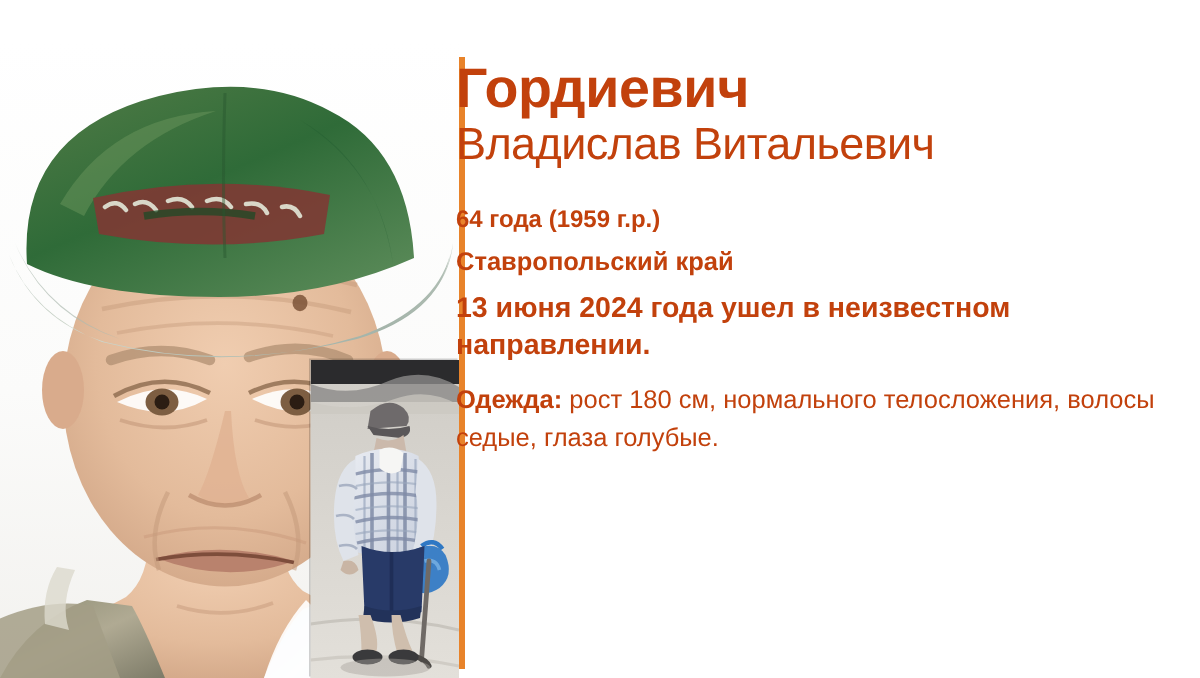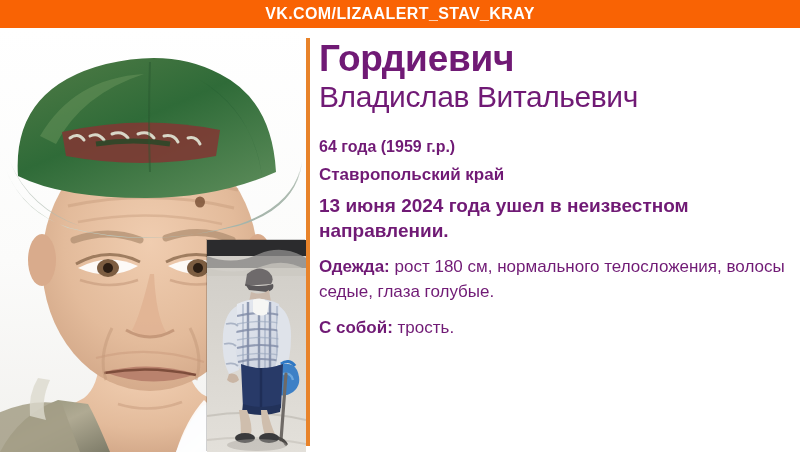--- a/index.html
+++ b/index.html
@@ -82,25 +82,25 @@
     left: 306px;
     top: 38px;
     width: 4px;
     height: 408px;
     background: #e8832a;
   }
 
   
   .text-col {
     position: absolute;
-    left: 319px;
+    left: 304px;
     top: 28px;
     width: 478px;
     height: 424px;
-    color: #701a75;
+    color: #c2410c;
   }
 
   .surname {
     font-size: 37px;
     font-weight: bold;
     line-height: 42px;
     letter-spacing: -0.2px;
     margin: 10px 0 0 0;
     white-space: nowrap;
   }
@@ -138,23 +138,20 @@
     margin: 11px 0 0 0;
   }
   .field .label { font-weight: bold; }
   .field .value { font-weight: normal; }
 </style>
 </head>
 <body>
 
 <div class="poster">
 
-  <div class="banner">
-    <span class="banner-text">VK.COM/LIZAALERT_STAV_KRAY</span>
-  </div>
 
   <div class="photo-col">
 
     <div class="portrait" title="Пожилой мужчина в зелёной бейсболке, крупный план лица">
       <svg viewBox="0 0 306 424" preserveAspectRatio="xMidYMid slice" aria-hidden="true">
         <defs>
           <linearGradient id="bgWash" x1="0" y1="0" x2="0" y2="1">
             <stop offset="0" stop-color="#ffffff"></stop>
             <stop offset="0.55" stop-color="#fbfbfa"></stop>
             <stop offset="1" stop-color="#f2f1ee"></stop>
@@ -337,19 +334,15 @@
     <div class="place">Ставропольский край</div>
 
     <div class="event">13 июня 2024 года ушел в неизвестном направлении.</div>
 
     <p class="field">
       <span class="label">Одежда:</span>
       <span class="value">рост 180 см, нормального телосложения, волосы седые, глаза голубые.</span>
     </p>
 
 
-    <p class="field">
-      <span class="label">С собой:</span>
-      <span class="value">трость.</span>
-    </p>
   </div>
 
 </div>
 
 </body></html>

